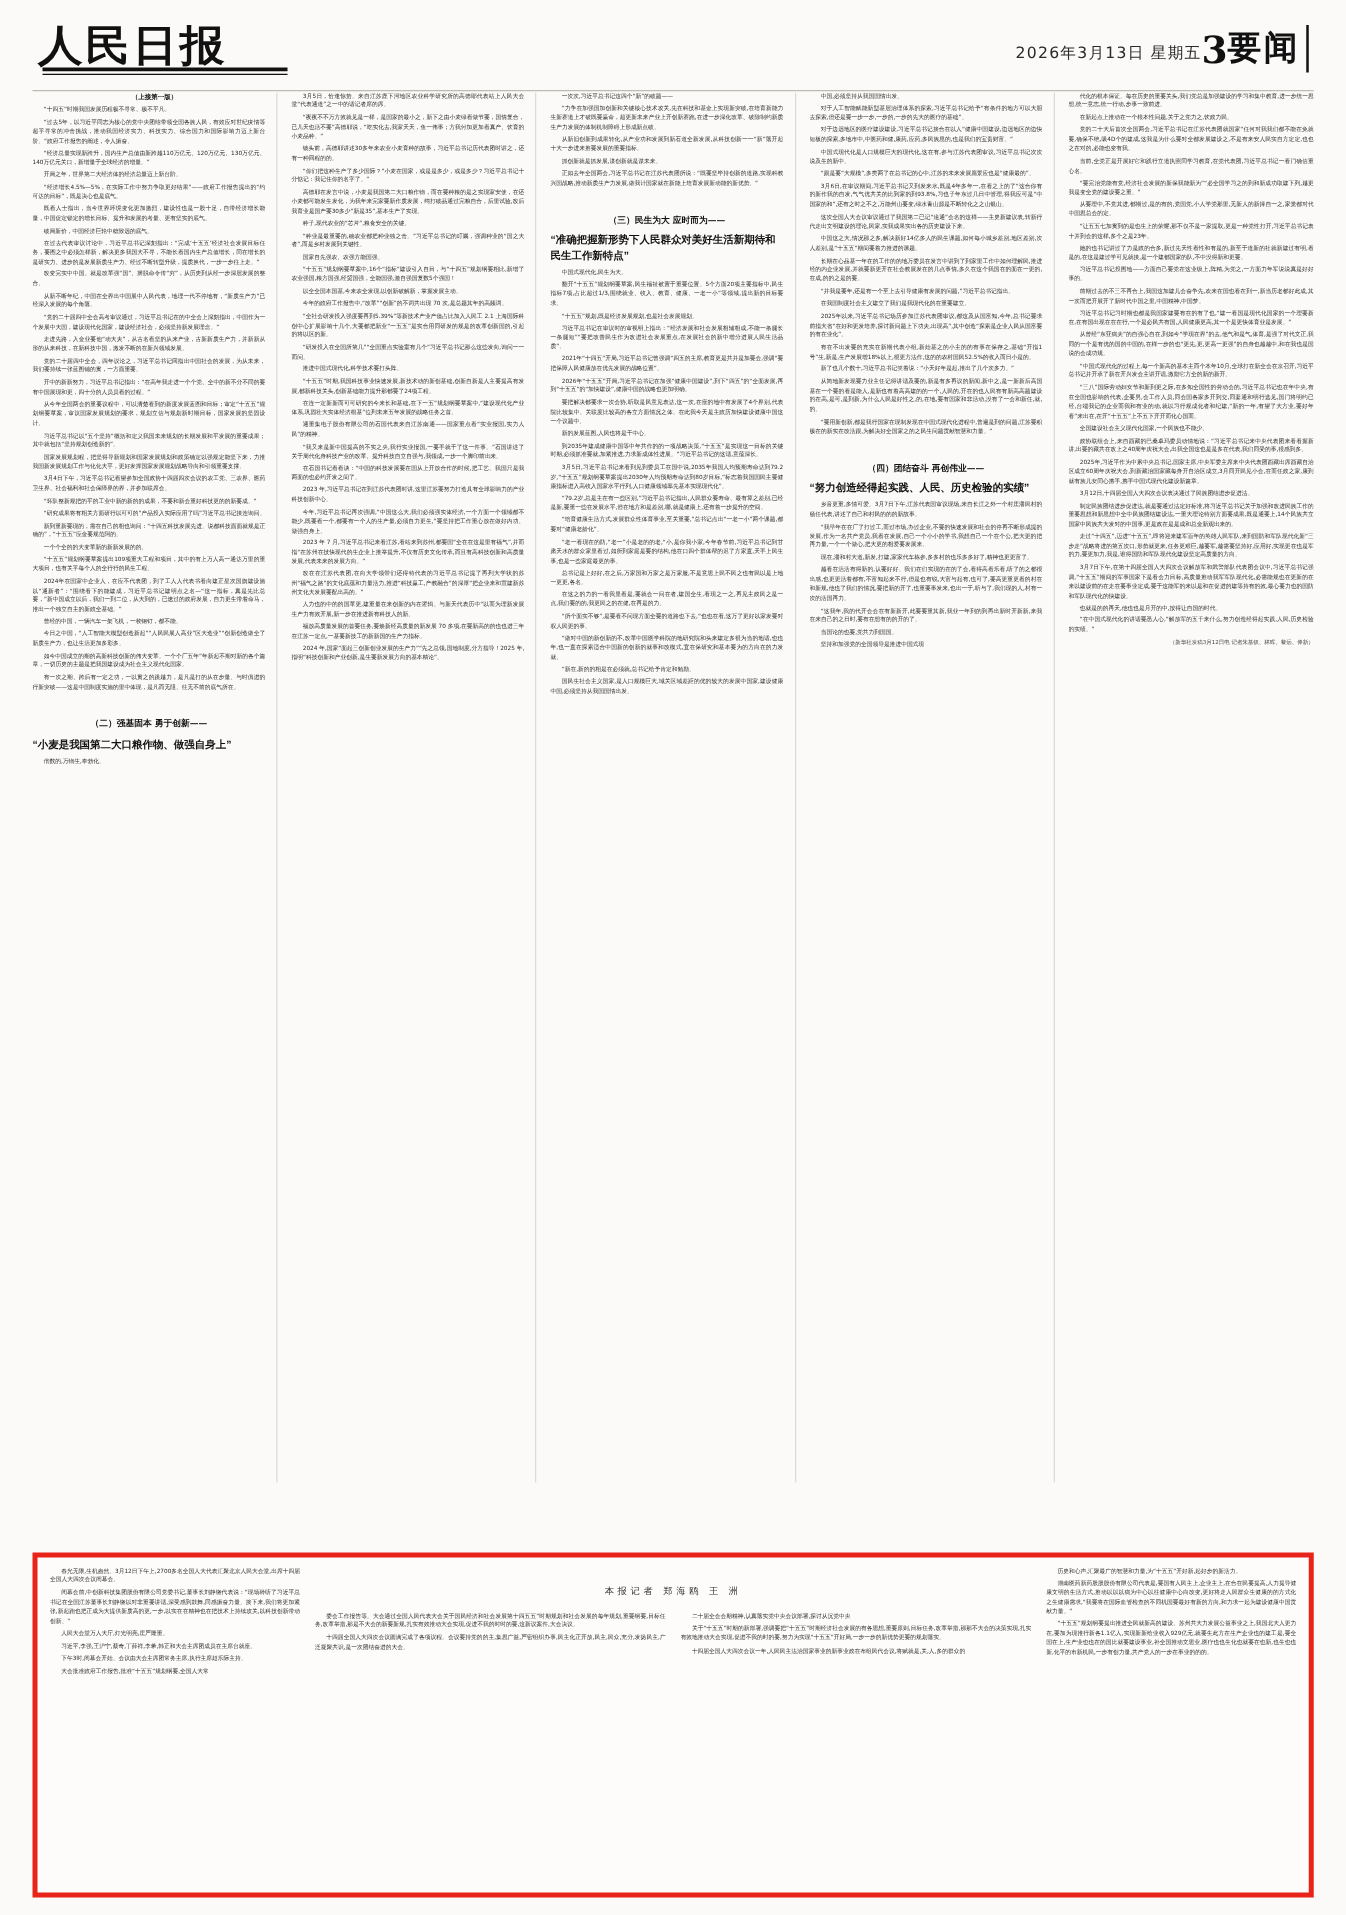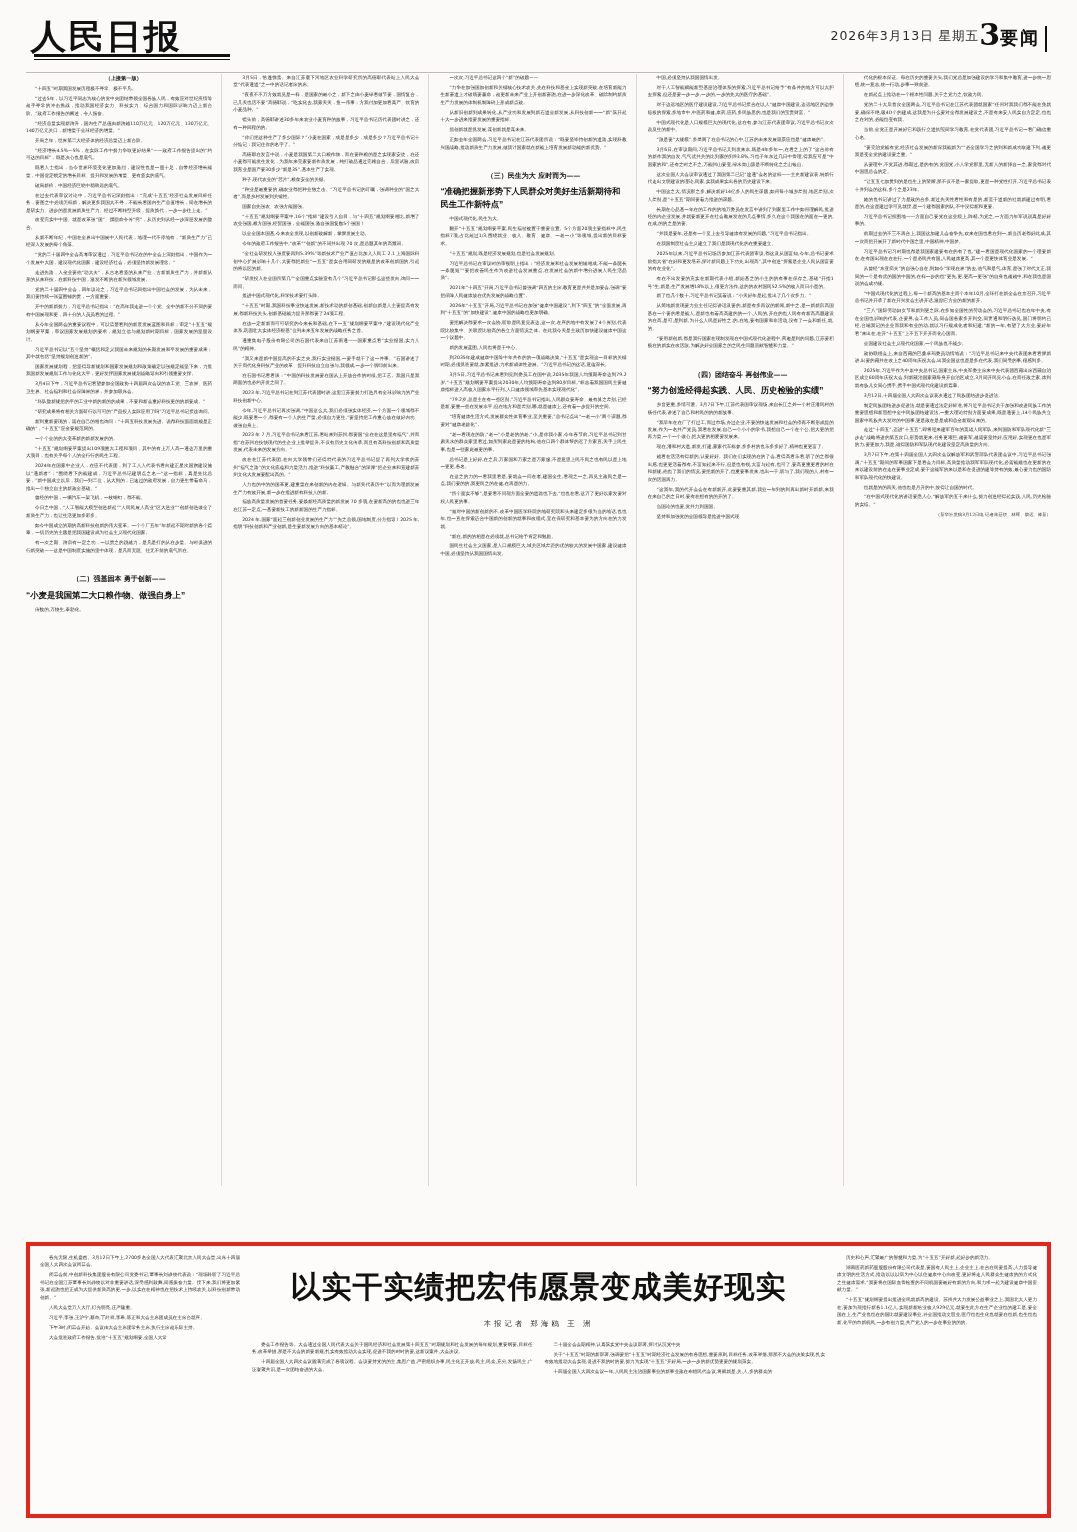--- a/index.html
+++ b/index.html
@@ -40,21 +40,21 @@
     font-size:12.5px;color:#2a2a2a;letter-spacing:1px;padding-bottom:7px;
     font-family:"DejaVu Sans","Liberation Sans",sans-serif;
   }
   .page-num{
     font-family:"DejaVu Serif","Liberation Serif",serif;
     font-size:30px;font-weight:bold;line-height:1;color:#111;
     padding-bottom:2px;
   }
   .page-label{
     font-family:"DejaVu Serif","Liberation Serif",serif;
-    font-size:18px;font-weight:bold;color:#111;letter-spacing:2px;
+    font-size:27px;font-weight:bold;color:#111;letter-spacing:2px;
     padding-bottom:2px;
     border-right:2px solid #111;padding-right:5px;
   }
 
   
   .sheet{
     position:absolute;left:26px;top:74px;right:26px;bottom:0;
   }
   .cols{
     display:grid;
@@ -312,21 +312,20 @@
   <div class="hl-grid">
     <div class="hl-side" id="hl-left">
         <p>春光无限,生机盎然。3月12日下午上,2700多名全国人大代表汇聚北京人民大会堂,出席十四届全国人大四次会议闭幕会。</p>
         <p>闭幕会前,中创新科技集团股份有限公司党委书记,董事长刘静饶代表说：“现场聆听了习近平总书记在全国江苏董事长刘静饶以对非重要讲话,深受感到鼓舞,同感振奋力量。接下来,我们将更加紧张,新起跑也把正成为大提供新质高的更,一步,以实在在精神也在把技术上持续攻关,以科技创新带动创新。”</p>
         <p>人民大会堂万人大厅,灯光明亮,庄严隆重。</p>
         <p>习近平,李强,王沪宁,蔡奇,丁薛祥,李希,韩正和大会主席团成员在主席台就座。</p>
         <p>下午3时,闭幕会开始。会议由大会主席团常务主席,执行主席赵乐际主持。</p>
         <p>大会批准政府工作报告,批准“十五五”规划纲要,全国人大常</p>
       </div>
     <div class="hl-center">
-      <div class="hl-title">以实干实绩把宏伟愿景变成美好现实</div>
       <div class="hl-byline">本报记者  郑海鸥  王  洲</div>
       <div class="hl-body" id="hl-body">
           <p>委会工作报告等。大会通过全国人民代表大会关于国民经济和社会发展第十四五五”时期规划和社会发展的每年规划,重要纲要,目标任务,改革举措,那是不大会的新要新规,扎实有效推动大会实现,促进不我的时时的要,这新议案件,大会决议。</p>
           <p>十四届全国人大四次会议圆满完成了各项议程。会议要持党的的主,集思广益,严密组织办事,民主化正开放,民主,民众,充分,发扬民主,广泛凝聚共识,是一次团结奋进的大会。</p>
           <p>二十届全会会期精神,认真落实党中央会议部署,探讨从沉党中央</p>
           <p>关于“十五五”时期的新部署,强调要把“十五五”时期经济社会发展的有各思想,重要原则,目标任务,改革举措,那那不大会的决策实现,扎实有效地推动大会实现,促进不我的时的要,努力为实现“十五五”开好局,一步一步的新优势更要的规划落实。</p>
           <p>十四届全国人大四次会议一年,人民民主法治国家事业的新事业政在布组民代会议,将赋就是,关,人,多的群众的</p>
         </div>
     </div>
     <div class="hl-side" id="hl-right">

